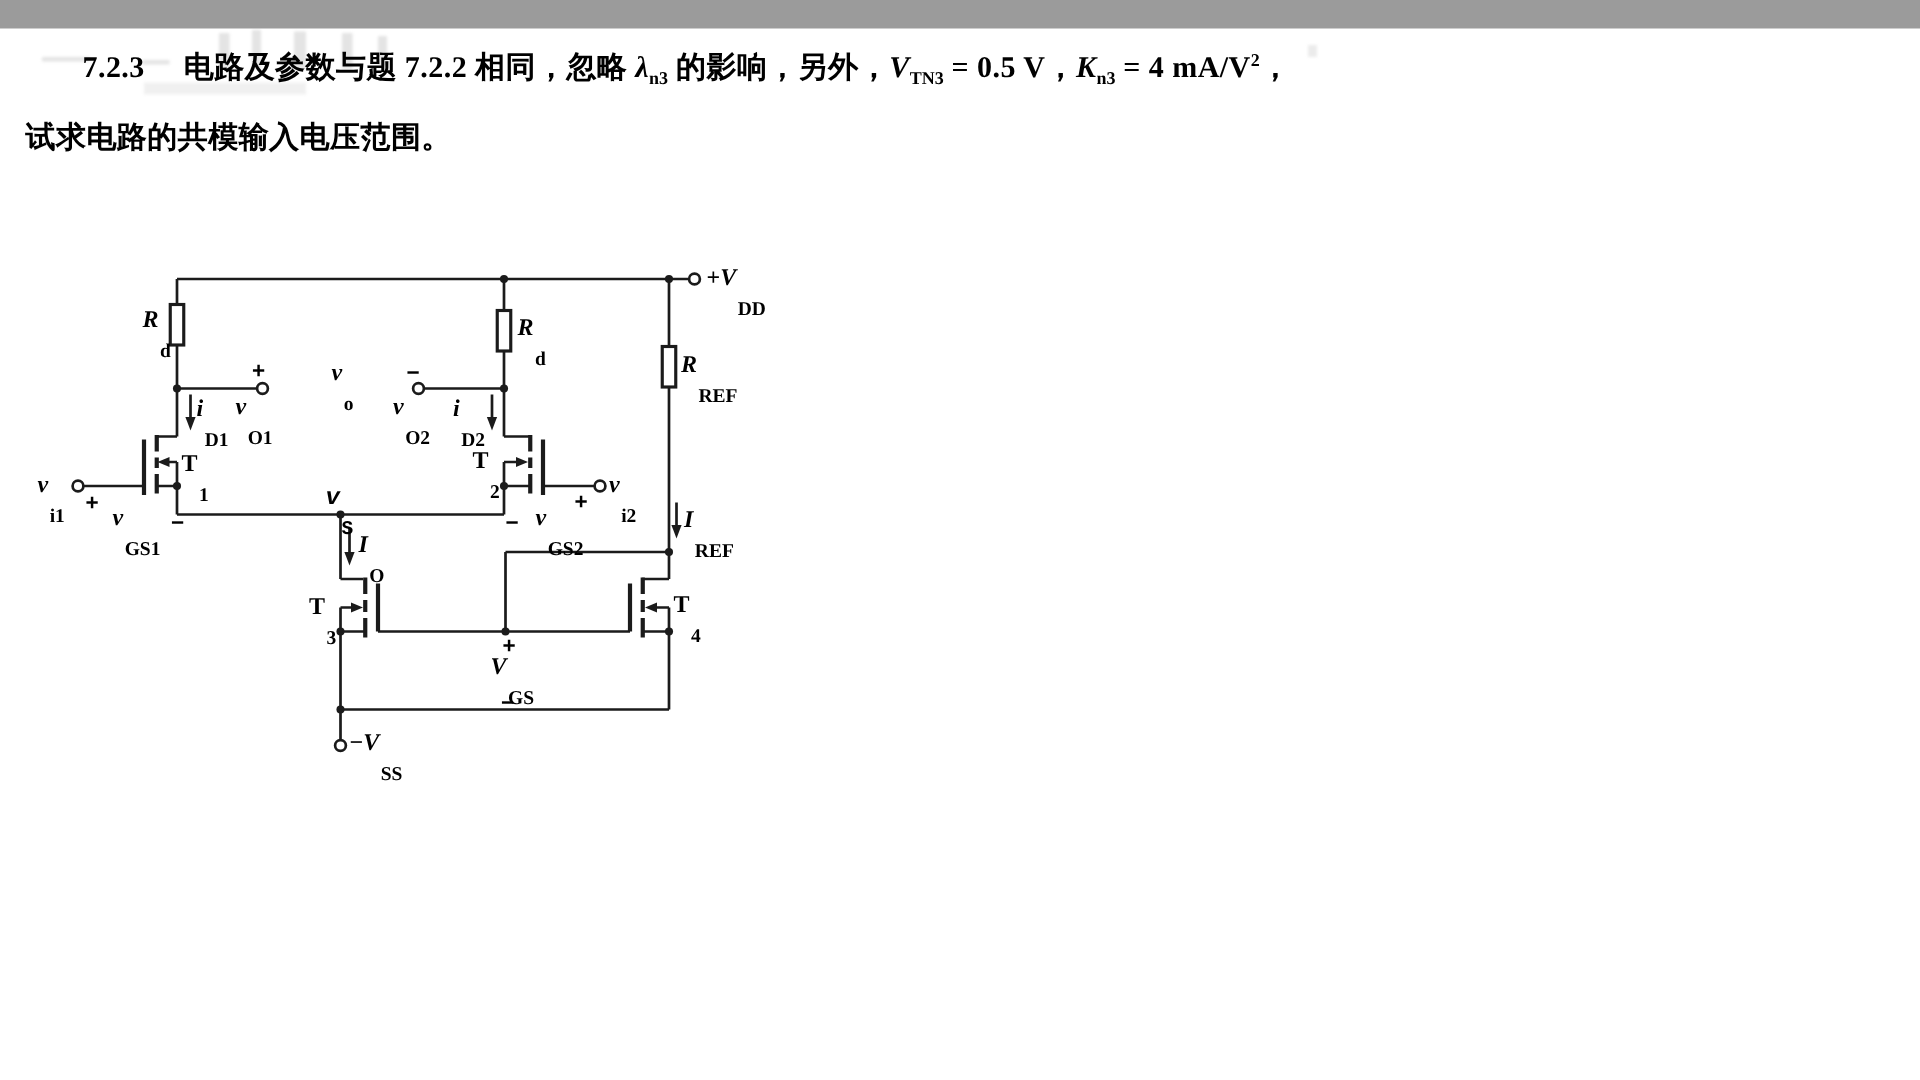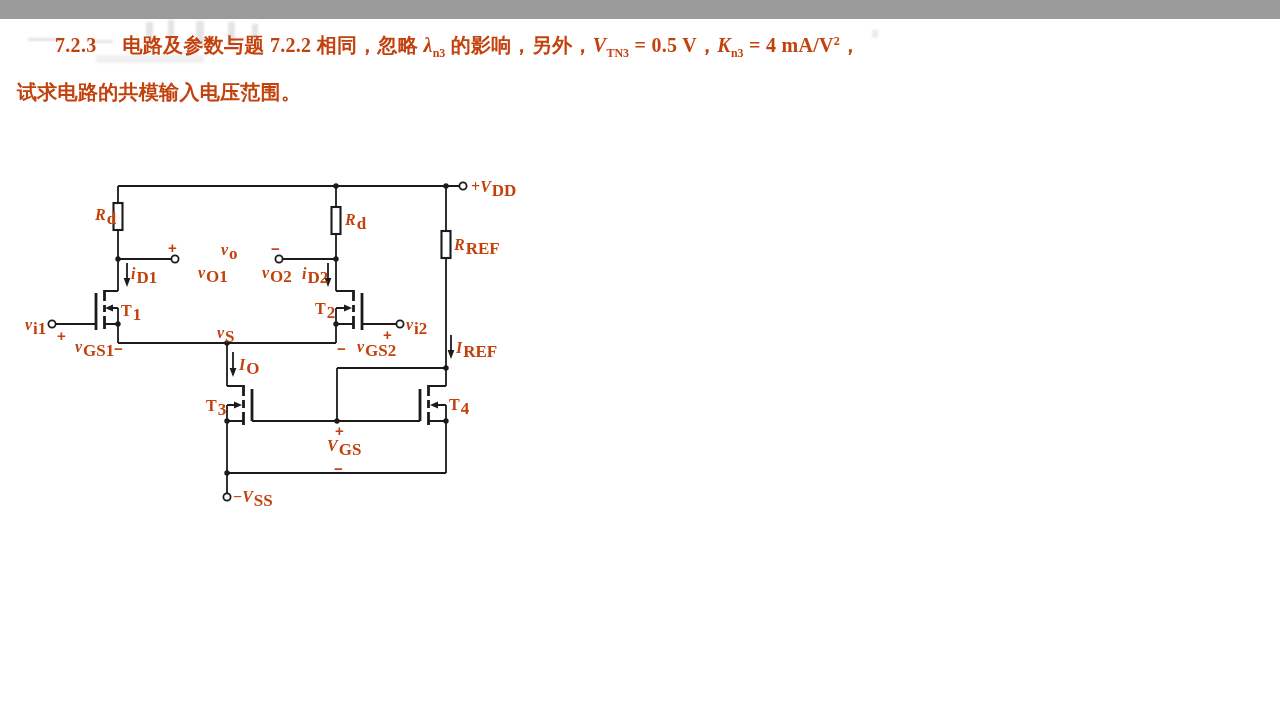--- a/index.html
+++ b/index.html
@@ -1,34 +1,34 @@
 <!DOCTYPE html>
 <html><head>
 <meta charset="utf-8">
 <style>
   html,body{margin:0;padding:0;background:#e8e8e8;}
   .screen{position:relative;width:1280px;height:720px;background:#ffffff;overflow:hidden;
-          font-family:"Liberation Serif",serif;color:#c2410c;}
+          font-family:"Liberation Serif",serif;color:#000000;}
   .topbar{position:absolute;left:0;top:0;width:1280px;height:19px;background:#9b9b9b;}
   
   .ghost{position:absolute;background:#9f9f9f;opacity:.28;filter:blur(1.2px);}
   
   .statement{position:absolute;left:0;top:0;width:1280px;}
   .st-line{position:absolute;white-space:nowrap;font-size:20px;line-height:24px;
            font-family:"Liberation Serif",serif;font-weight:600;letter-spacing:.3px;}
   .st-line .num{margin-right:26px;font-weight:700;}
   .st-line .var{font-style:italic;font-family:"Liberation Serif",serif;}
   .st-line .sb{font-size:12px;position:relative;top:5px;font-style:normal;letter-spacing:0;}
   .st-line .sp{font-size:12px;position:relative;top:-7px;font-style:normal;}
   
   .lbl{position:absolute;font-family:"Liberation Serif",serif;font-size:16px;line-height:1;
        font-weight:600;white-space:nowrap;}
   .lbl .sym{font-style:italic;}
   .lbl .rom{font-style:normal;}
-  .lbl .sb{font-size:17px;font-style:normal;position:relative;top:4px;margin-left:1px;letter-spacing:0;}
+  .lbl .sb{font-size:13px;font-style:normal;position:relative;top:20px;margin-left:1px;letter-spacing:0;}
   .sgn{position:absolute;font-family:"Liberation Sans",sans-serif;font-size:15px;
        font-weight:bold;line-height:1;}
   svg{position:absolute;left:0;top:0;}
 </style>
 </head>
 <body>
 
 <div class="screen">
 
   <div class="topbar"></div>
@@ -136,21 +136,21 @@
 
     <div class="lbl" style="left:95px;top:206px;"><span class="sym">R</span><span class="sb">d</span></div>
     <div class="lbl" style="left:345px;top:211px;"><span class="sym">R</span><span class="sb">d</span></div>
     <div class="lbl" style="left:454px;top:236px;"><span class="sym">R</span><span class="sb">REF</span></div>
 
     <div class="lbl" style="left:471px;top:178px;"><span class="rom">+</span><span class="sym">V</span><span class="sb">DD</span></div>
     <div class="lbl" style="left:233px;top:488px;"><span class="rom">−</span><span class="sym">V</span><span class="sb">SS</span></div>
 
     <div class="lbl" style="left:221px;top:241px;"><span class="sym">v</span><span class="sb">o</span></div>
     <div class="sgn" style="left:168px;top:240px;">+</div>
-    <div class="lbl" style="left:157px;top:264px;margin-left:41px;"><span class="sym">v</span><span class="sb">O1</span></div>
+    <div class="lbl" style="left:157px;top:264px;"><span class="sym">v</span><span class="sb">O1</span></div>
     <div class="sgn" style="left:271px;top:241px;">−</div>
     <div class="lbl" style="left:262px;top:264px;"><span class="sym">v</span><span class="sb">O2</span></div>
 
     <div class="lbl" style="left:131px;top:265px;"><span class="sym">i</span><span class="sb">D1</span></div>
     <div class="lbl" style="left:302px;top:265px;"><span class="sym">i</span><span class="sb">D2</span></div>
 
     <div class="lbl" style="left:121px;top:302px;font-family:Liberation Serif, serif;"><span class="rom">T</span><span class="sb">1</span></div>
     <div class="lbl" style="left:315px;top:300px;"><span class="rom">T</span><span class="sb">2</span></div>
     <div class="lbl" style="left:206px;top:397px;"><span class="rom">T</span><span class="sb">3</span></div>
     <div class="lbl" style="left:449px;top:396px;"><span class="rom">T</span><span class="sb">4</span></div>
@@ -158,21 +158,21 @@
     <div class="lbl" style="left:25px;top:316px;text-align:center;"><span class="sym">v</span><span class="sb">i1</span></div>
     <div class="sgn" style="left:57px;top:328px;">+</div>
     <div class="lbl" style="left:75px;top:338px;"><span class="sym">v</span><span class="sb">GS1</span></div>
     <div class="sgn" style="left:114px;top:341px;">−</div>
 
     <div class="lbl" style="left:406px;top:316px;"><span class="sym">v</span><span class="sb">i2</span></div>
     <div class="sgn" style="left:383px;top:327px;">+</div>
     <div class="lbl" style="left:357px;top:338px;"><span class="sym">v</span><span class="sb">GS2</span></div>
     <div class="sgn" style="left:337px;top:341px;">−</div>
 
-    <div class="lbl" style="left:217px;top:324px;"><span class="sym">v</span><span class="sb">S</span></div>
+    <div class="lbl" style="left:217px;top:324px;font-family:Liberation Mono, monospace;"><span class="sym">v</span><span class="sb">S</span></div>
     <div class="lbl" style="left:239px;top:356px;"><span class="sym">I</span><span class="sb">O</span></div>
     <div class="lbl" style="left:456px;top:339px;"><span class="sym">I</span><span class="sb">REF</span></div>
 
     <div class="sgn" style="left:335px;top:423px;">+</div>
     <div class="lbl" style="left:327px;top:437px;"><span class="sym">V</span><span class="sb">GS</span></div>
     <div class="sgn" style="left:334px;top:461px;">−</div>
   </div>
 
 </div>
 

